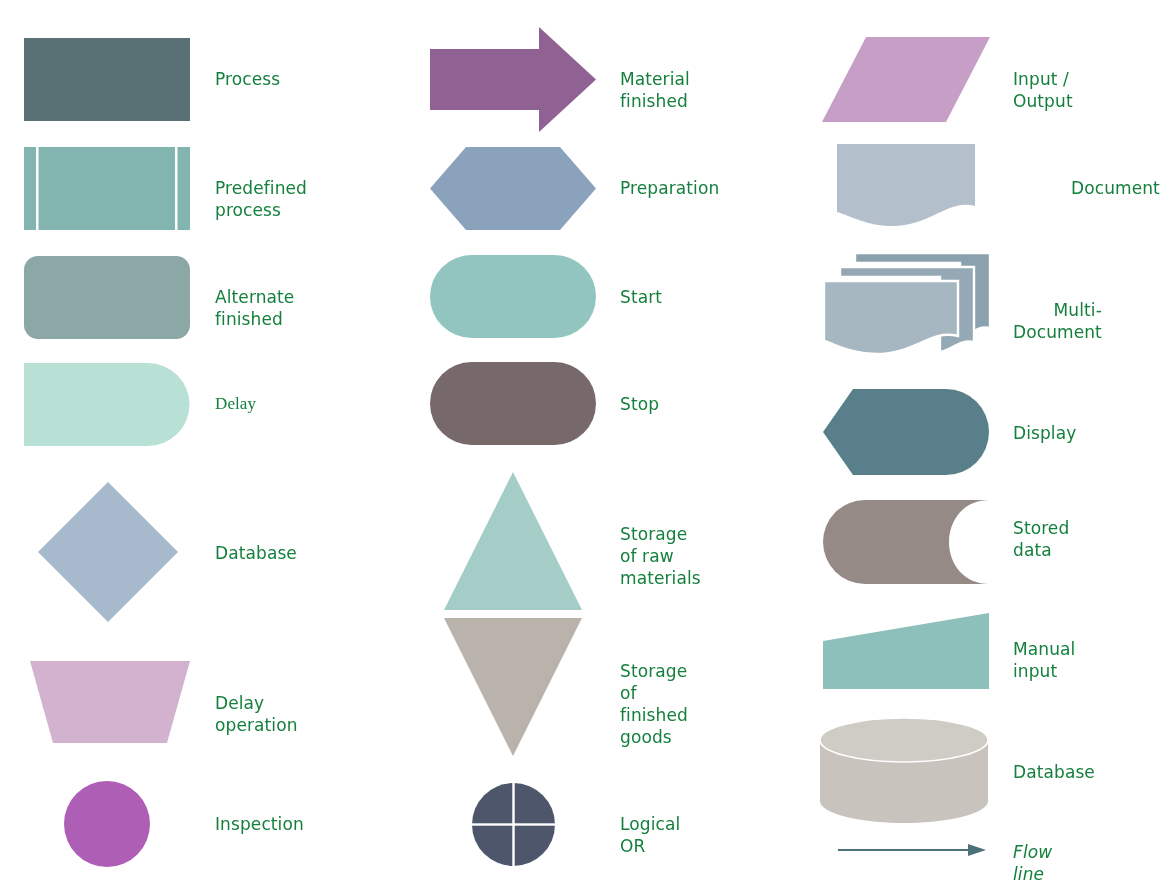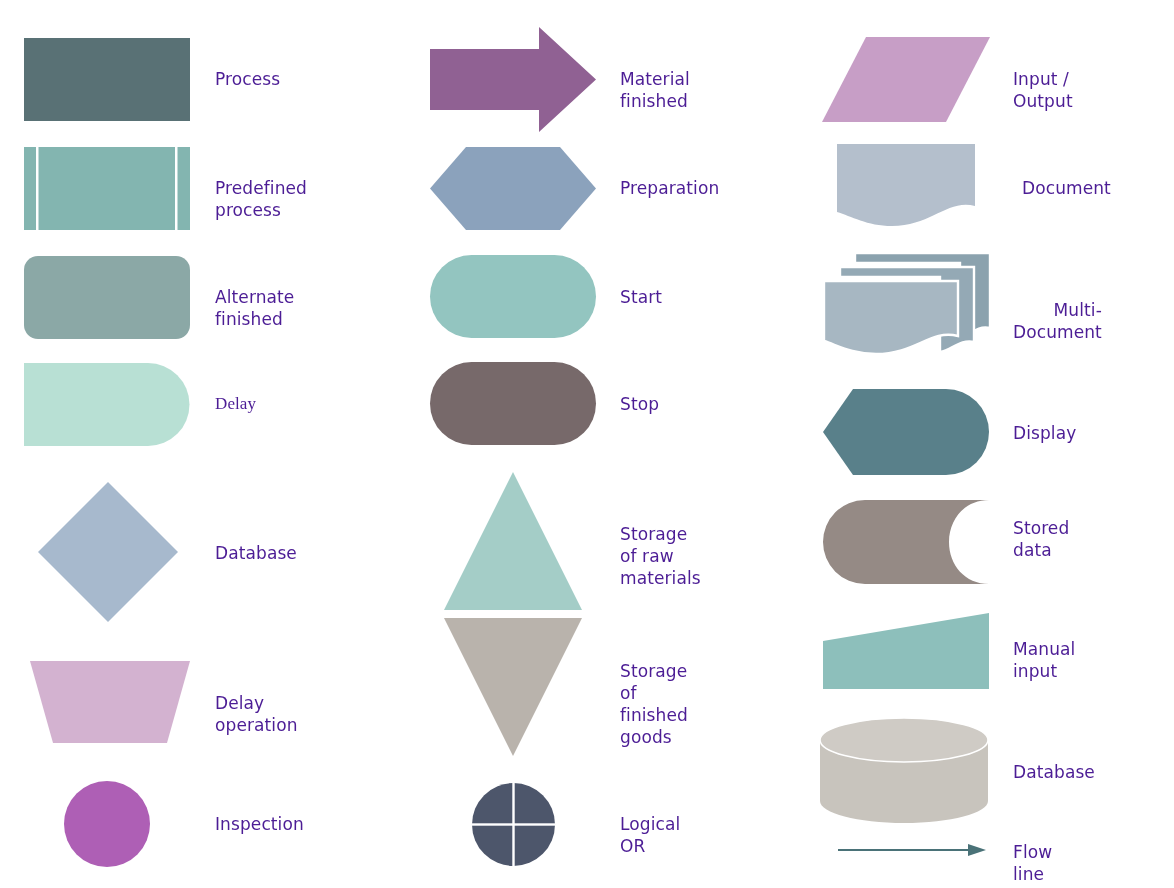--- a/index.html
+++ b/index.html
@@ -19,21 +19,21 @@
     inset: 0;
   }
   .legend-item {
     position: absolute;
   }
   .shape-slot {
     position: absolute;
   }
   .item-label {
     position: absolute;
-    color: #4c1d95;
+    color: #15803d;
     font-size: 17px;
     line-height: 22px;
     font-family: "DejaVu Sans", sans-serif;
     white-space: pre-line;
     letter-spacing: 0.1px;
   }
   svg { display: block; overflow: visible; }
 </style>
 </head>
 <body>
@@ -180,21 +180,21 @@
     </div>
     <div class="item-label" style="left:1013px;top:68px;">Input / Output</div>
   </div>
 
   <div class="legend-item">
     <div class="shape-slot" style="left:837px;top:144px;">
       <svg width="138" height="84" viewBox="0 0 138 84">
         <path d="M0,0 H138 V62 C110,55 95,82 55,82 C30,82 14,72 0,68 Z" fill="#b4bfcc"></path>
       </svg>
     </div>
-    <div class="item-label" style="left:1022px;top:177px;">Document</div>
+    <div class="item-label" style="left:1071px;top:177px;">Document</div>
   </div>
 
   <div class="legend-item">
     <div class="shape-slot" style="left:824px;top:253px;">
       <svg width="166" height="103" viewBox="0 0 166 103">
         <path d="M31,0 H166 V75 C152,72 146,83 136,85 V10 H31 Z" fill="#8ba2ae" stroke="#ffffff" stroke-width="2.4"></path>
         <path d="M16,14 H150 V89 C136,86 128,97 116,99 V24 H16 Z" fill="#94a9b5" stroke="#ffffff" stroke-width="2.4"></path>
         <path d="M0,28 H134 V83 C106,76 92,101 52,101 C28,101 13,92 0,88 Z" fill="#a7b7c2" stroke="#ffffff" stroke-width="2.4"></path>
       </svg>
     </div>
@@ -238,16 +238,16 @@
     <div class="item-label" style="left:1013px;top:761px;">Database</div>
   </div>
 
   <div class="legend-item">
     <div class="shape-slot" style="left:838px;top:842px;">
       <svg width="148" height="16" viewBox="0 0 148 16">
         <line x1="0" y1="8" x2="132" y2="8" stroke="#4a7278" stroke-width="1.8"></line>
         <polygon points="130,2 148,8 130,14" fill="#4a7278"></polygon>
       </svg>
     </div>
-    <div class="item-label" style="left:1013px;top:841px;">Flow line</div>
+    <div class="item-label" style="left:1013px;top:841px;font-style:italic;">Flow line</div>
   </div>
 
 </div>
 
 </body></html>

